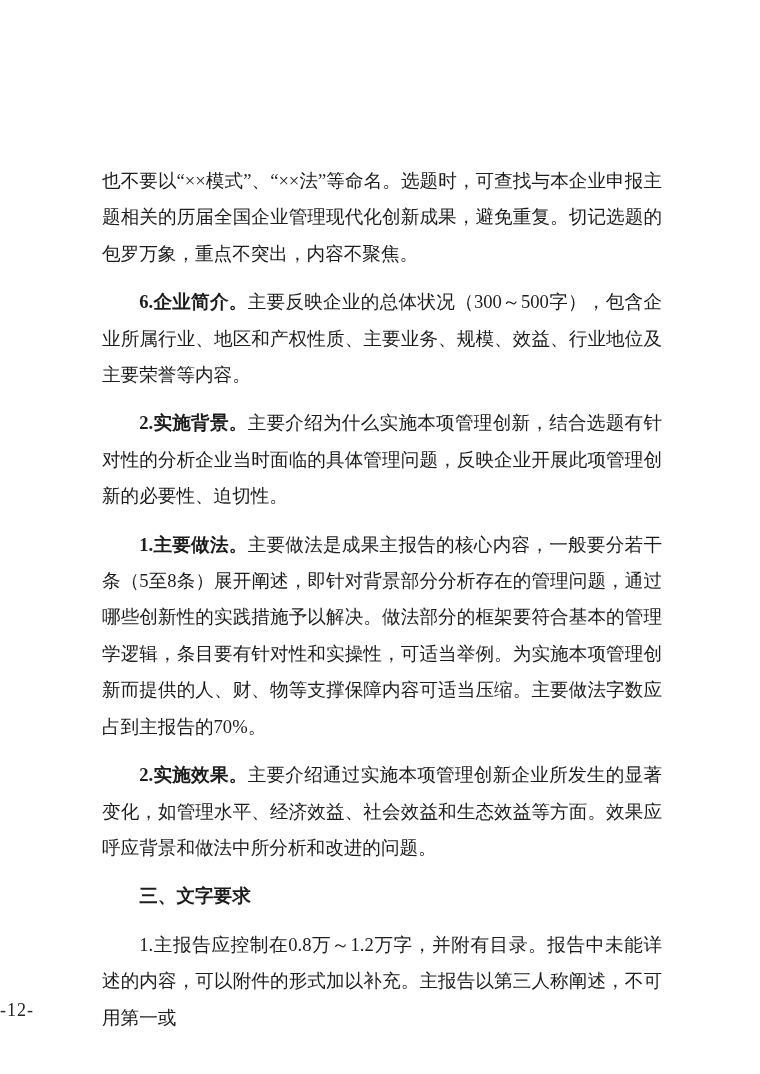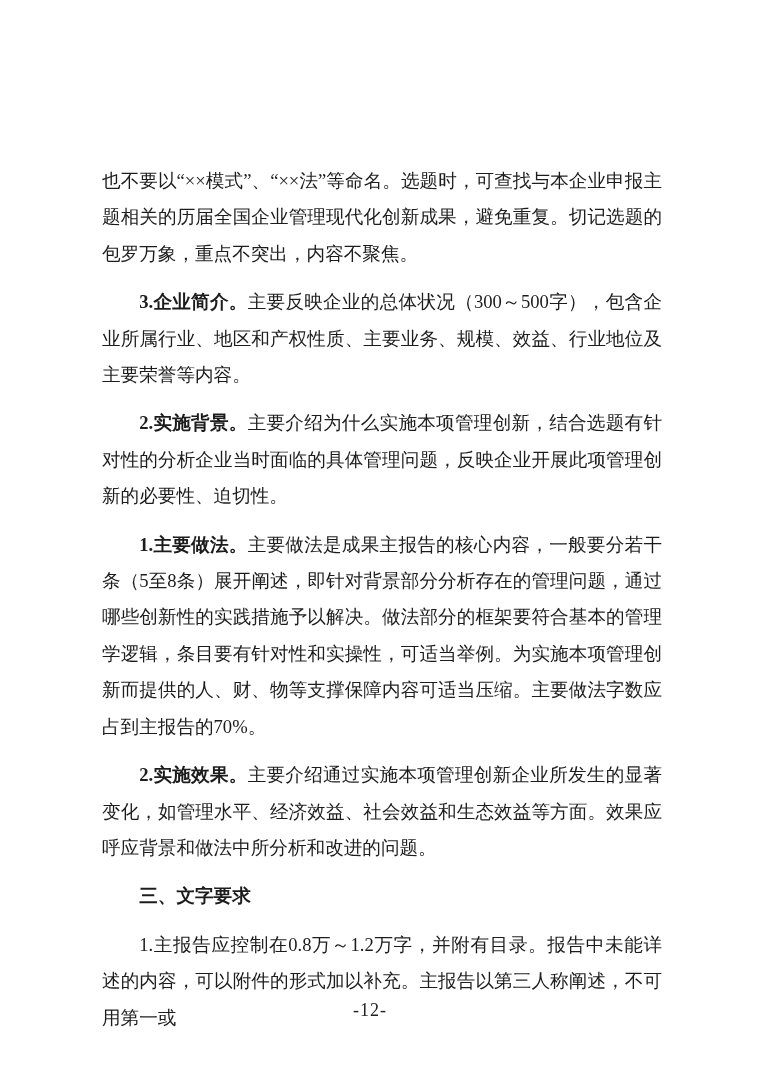--- a/index.html
+++ b/index.html
@@ -41,37 +41,37 @@
     font-weight: bold;
   }
   .heading {
     font-weight: bold;
   }
   .page-number {
     position: absolute;
     left: 0;
     top: 1000px;
     width: 740px; 
-    text-align: center;
+    text-align: left;
     font-size: 18px;
     letter-spacing: 1px;
     color: #222222;
   }
 </style>
 </head>
 <body>
 
 <div class="page">
 
   <div class="content">
 
     <p class="para"><span>也不要以“××模式”、“××法”等命名。选题时，可查找与本企业申报主题相关的历届全国企业管理现代化创新成果，避免重复。切记选题的包罗万象，重点不突出，内容不聚焦。</span></p>
 
 
-    <p class="para indent"><span class="run-bold">3.企业简介。</span><span>主要反映企业的总体状况（300～500字），包含企业所属行业、地区和产权性质、主要业务、规模、效益、行业地位及主要荣誉等内容。</span></p>
+    <p class="para indent"><span class="run-bold">6.企业简介。</span><span>主要反映企业的总体状况（300～500字），包含企业所属行业、地区和产权性质、主要业务、规模、效益、行业地位及主要荣誉等内容。</span></p>
 
     <p class="para indent"><span class="run-bold">2.实施背景。</span><span>主要介绍为什么实施本项管理创新，结合选题有针对性的分析企业当时面临的具体管理问题，反映企业开展此项管理创新的必要性、迫切性。</span></p>
 
     <p class="para indent"><span class="run-bold">1.主要做法。</span><span>主要做法是成果主报告的核心内容，一般要分若干条（5至8条）展开阐述，即针对背景部分分析存在的管理问题，通过哪些创新性的实践措施予以解决。做法部分的框架要符合基本的管理学逻辑，条目要有针对性和实操性，可适当举例。为实施本项管理创新而提供的人、财、物等支撑保障内容可适当压缩。主要做法字数应占到主报告的70%。</span></p>
 
     <p class="para indent"><span class="run-bold">2.实施效果。</span><span>主要介绍通过实施本项管理创新企业所发生的显著变化，如管理水平、经济效益、社会效益和生态效益等方面。效果应呼应背景和做法中所分析和改进的问题。</span></p>
 
     <p class="para indent heading"><span>三、文字要求</span></p>
 
     <p class="para indent"><span>1.主报告应控制在0.8万～1.2万字，并附有目录。报告中未能详述的内容，可以附件的形式加以补充。主报告以第三人称阐述，不可用第一或</span></p>

